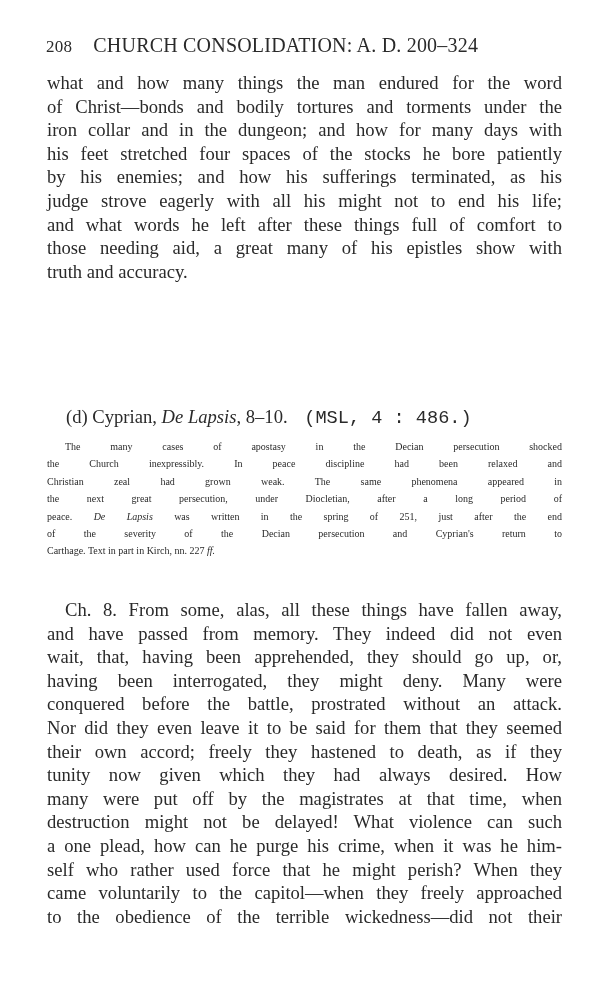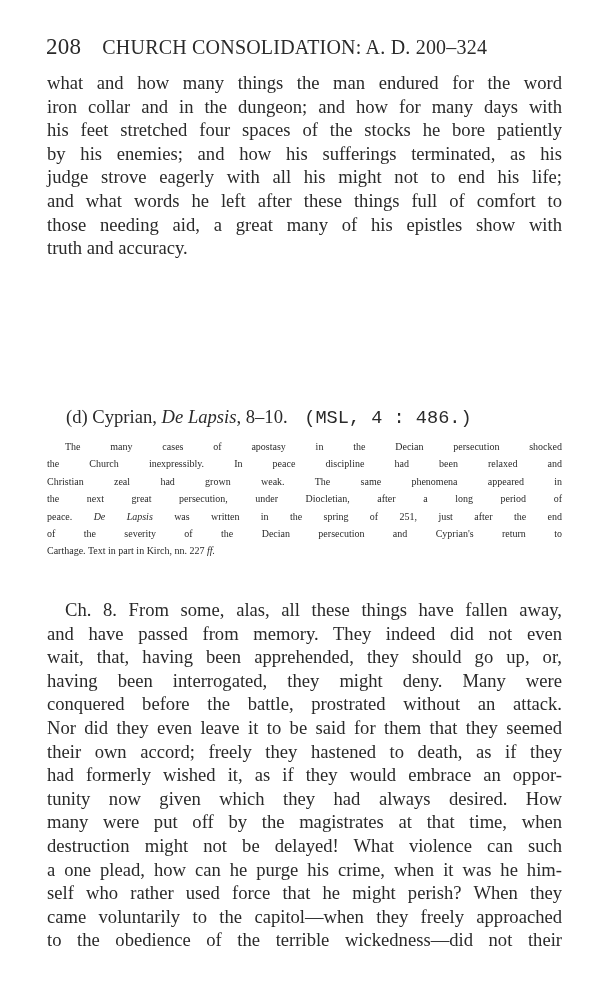--- a/index.html
+++ b/index.html
@@ -5,21 +5,21 @@
   html, body { margin: 0; padding: 0; }
   body {
     width: 607px; height: 992px; background: #ffffff; overflow: hidden;
     font-family: "Liberation Serif", "DejaVu Serif", serif; color: #2a2a2a;
     position: relative;
   }
   .header {
     position: absolute; top: 34px; left: 46px; width: 520px;
     font-size: 20px; letter-spacing: 0.2px; white-space: nowrap;
   }
-  .header .pnum { font-size: 23px; margin-right: 16px; margin-top: 12px; }
+  .header .pnum { font-size: 17px; margin-right: 16px; margin-top: 12px; }
   .block { position: absolute; left: 47px; width: 515px; }
   .line {
     display: block; white-space: nowrap; text-align: justify; text-align-last: justify;
   }
   .line.last { text-align-last: left; }
   .main .line { font-size: 18.6px; height: 23.6px; line-height: 23.6px; }
   .note .line { font-size: 10px; height: 17.4px; line-height: 17.4px; }
   .indent { padding-left: 18px; }
   .cite {
     position: absolute; left: 66px; top: 406px; font-size: 18.6px; white-space: nowrap;
@@ -30,20 +30,21 @@
 </head>
 <body>
 
 <div class="header">
   <span class="pnum">208</span>
   <span>CHURCH CONSOLIDATION: A. D. 200–324</span>
 </div>
 
 <div class="block main" style="top:71px;">
   <span class="line">what and how many things the man endured for the word</span>
+  <span class="line">of Christ—bonds and bodily tortures and torments under the</span>
   <span class="line">iron collar and in the dungeon; and how for many days with</span>
   <span class="line">his feet stretched four spaces of the stocks he bore patiently</span>
   <span class="line">by his enemies; and how his sufferings terminated, as his</span>
   <span class="line">judge strove eagerly with all his might not to end his life;</span>
   <span class="line">and what words he left after these things full of comfort to</span>
   <span class="line">those needing aid, a great many of his epistles show with</span>
   <span class="line last">truth and accuracy.</span>
 </div>
 
 <div class="cite">
@@ -64,21 +65,20 @@
 </div>
 
 <div class="block main" style="top:563px;margin-top:35px;">
   <span class="line indent">Ch. 8.  From some, alas, all these things have fallen away,</span>
   <span class="line">and have passed from memory.  They indeed did not even</span>
   <span class="line">wait, that, having been apprehended, they should go up, or,</span>
   <span class="line">having been interrogated, they might deny.  Many were</span>
   <span class="line">conquered before the battle, prostrated without an attack.</span>
   <span class="line">Nor did they even leave it to be said for them that they seemed</span>
   <span class="line">their own accord; freely they hastened to death, as if they</span>
-  <span class="line">had formerly wished it, as if they would embrace an oppor-</span>
   <span class="line">tunity now given which they had always desired.  How</span>
   <span class="line">many were put off by the magistrates at that time, when</span>
   <span class="line">destruction might not be delayed!  What violence can such</span>
   <span class="line">a one plead, how can he purge his crime, when it was he him-</span>
   <span class="line">self who rather used force that he might perish?  When they</span>
   <span class="line">came voluntarily to the capitol—when they freely approached</span>
   <span class="line">to the obedience of the terrible wickedness—did not their</span>
 </div>
 
 </body></html>

